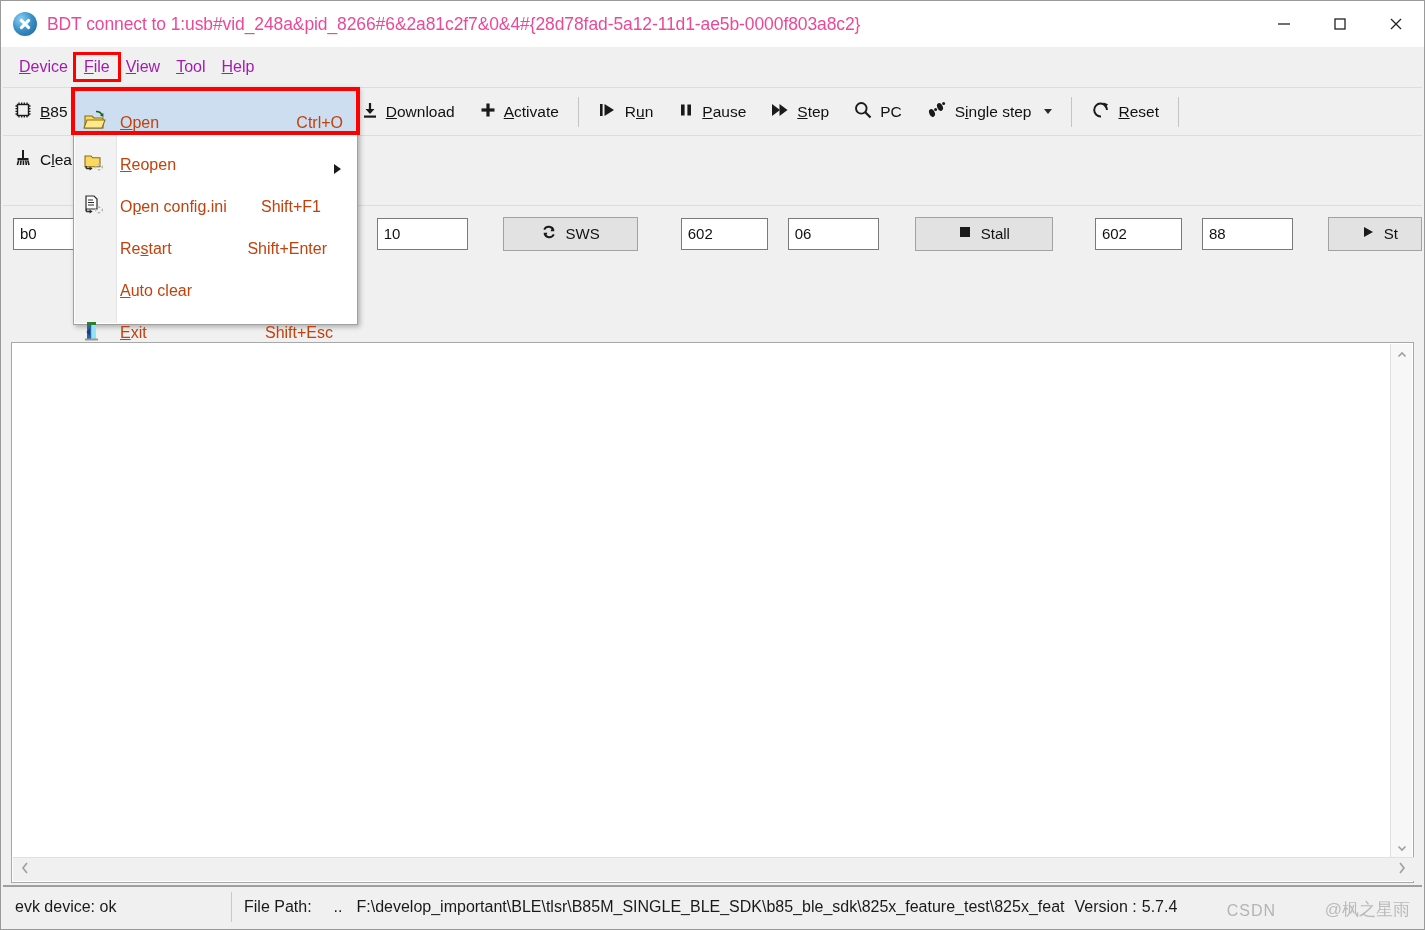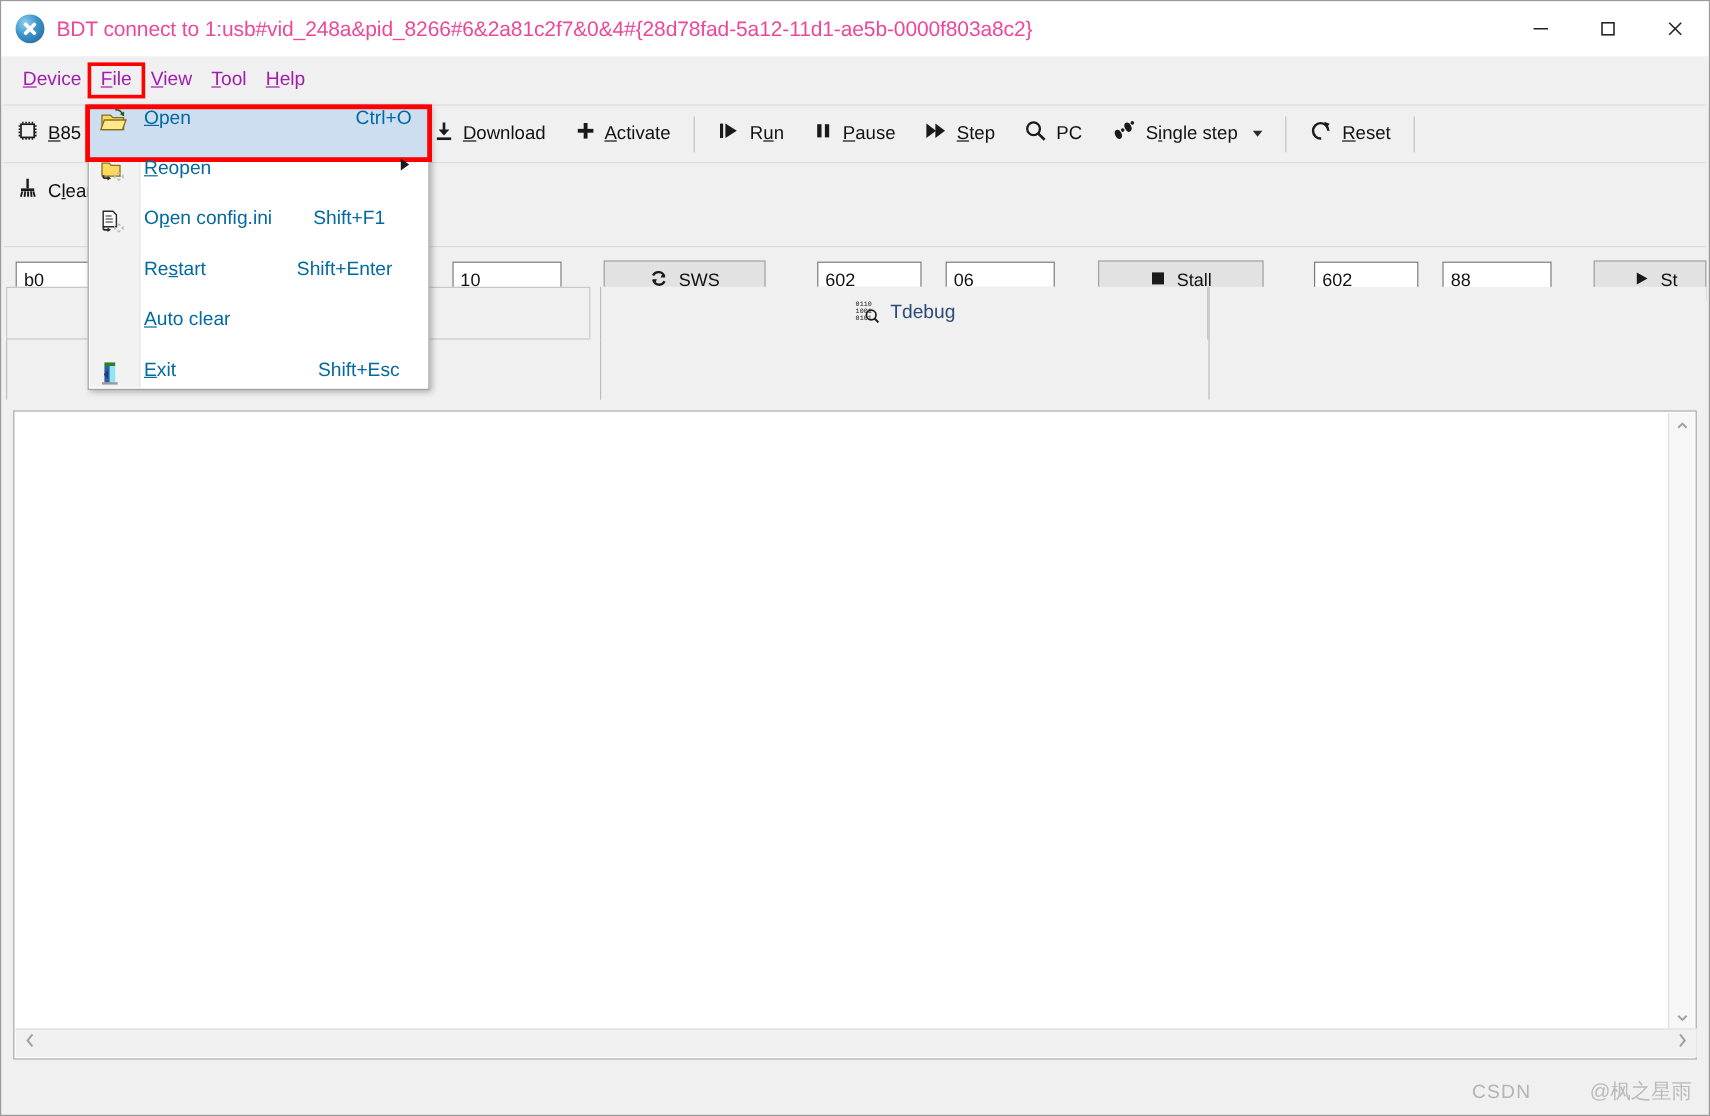--- a/index.html
+++ b/index.html
@@ -311,23 +311,23 @@
     width: 42px;
     height: 234px;
     background: #f2f2f2;
     border-right: 1px solid #e4e4e4;
     box-sizing: border-box;
   }
   .dd-item {
     position: relative;
     height: 42px;
     display: flex;
-    align-items: flex-start;
+    align-items: flex-end;
     font-size: 16px;
-    color: #0369a1;
+    color: #c2410c;
     box-sizing: border-box;
     z-index: 2;
   }
   .dd-icon {
     width: 42px;
     display: flex;
     align-items: center;
     justify-content: center;
     flex: none;
   }
@@ -604,38 +604,20 @@
     <div class="btnbox" style="width:95px;justify-content:flex-start;padding-left:32px;">
       <span>
         <svg width="14" height="14" viewBox="0 0 14 14">
             <path d="M3 2 L12 7 L3 12 Z" fill="#1a1a1a"></path>
           </svg>
       </span>
       <span>St</span>
     </div>
   </div>
 
-  <div class="tabstrip">
-    <div class="panel-left"></div>
-    <div class="panel-mid">
-      <span>
-        <svg width="22" height="22" viewBox="0 0 22 22">
-          <text x="2" y="7" font-size="5.6" fill="#1a1a1a" font-family="Liberation Mono, monospace">0110</text>
-          <text x="2" y="13" font-size="5.6" fill="#1a1a1a" font-family="Liberation Mono, monospace">1001</text>
-          <text x="2" y="19" font-size="5.6" fill="#1a1a1a" font-family="Liberation Mono, monospace">0101</text>
-          <circle cx="15" cy="14.5" r="4" fill="none" stroke="#1a1a1a" stroke-width="1.4"></circle>
-          <line x1="17.8" y1="17.4" x2="21" y2="20.6" stroke="#1a1a1a" stroke-width="1.6"></line>
-        </svg>
-      </span>
-      <span class="tab-label">Tdebug</span>
-    </div>
-    <div class="vline" style="left:1004px; top:0px; height:94px;"></div>
-    <div class="vline" style="left:497px; top:44px; height:50px;"></div>
-    <div class="vline" style="left:2px; top:44px; height:50px;"></div>
-  </div>
 
   <div class="content">
     <div class="vscroll">
       <div class="sb-arrow-wrap">
         <svg width="12" height="12" viewBox="0 0 12 12">
             <path d="M2.5 7.5 L6 4 L9.5 7.5" fill="none" stroke="#9e9e9e" stroke-width="1.6"></path>
           </svg>
       </div>
       <div class="sb-arrow-wrap" style="position:absolute;bottom:0;">
         <svg width="12" height="12" viewBox="0 0 12 12">
@@ -650,20 +632,29 @@
           </svg>
       </span>
       <span>
         <svg width="12" height="14" viewBox="0 0 12 14">
             <path d="M4 2 L8 7 L4 12" fill="none" stroke="#9e9e9e" stroke-width="1.6"></path>
           </svg>
       </span>
     </div>
   </div>
 
+  <div class="statusbar">
+    <div class="sb-cell" style="width:228px;padding-left:12px;box-sizing:border-box;">evk device: ok</div>
+    <div class="sb-div"></div>
+    <div class="sb-cell" style="padding-left:12px;">File Path:</div>
+    <div class="sb-cell" style="padding-left:22px;">..</div>
+    <div class="sb-cell" style="padding-left:14px;">F:\develop_important\BLE\tlsr\B85M_SINGLE_BLE_SDK\b85_ble_sdk\825x_feature_test\825x_feat</div>
+    <div class="sb-cell" style="padding-left:10px;">Version :</div>
+    <div class="sb-cell" style="padding-left:5px;">5.7.4</div>
+  </div>
 
   <div class="wm-csdn">CSDN</div>
   <div class="watermark">@枫之星雨</div>
 
   <div class="dropdown">
     <div class="dd-gutter"></div>
 
     <div class="dd-item selected redbox">
       <span class="dd-icon">
         <svg width="24" height="22" viewBox="0 0 24 22">

